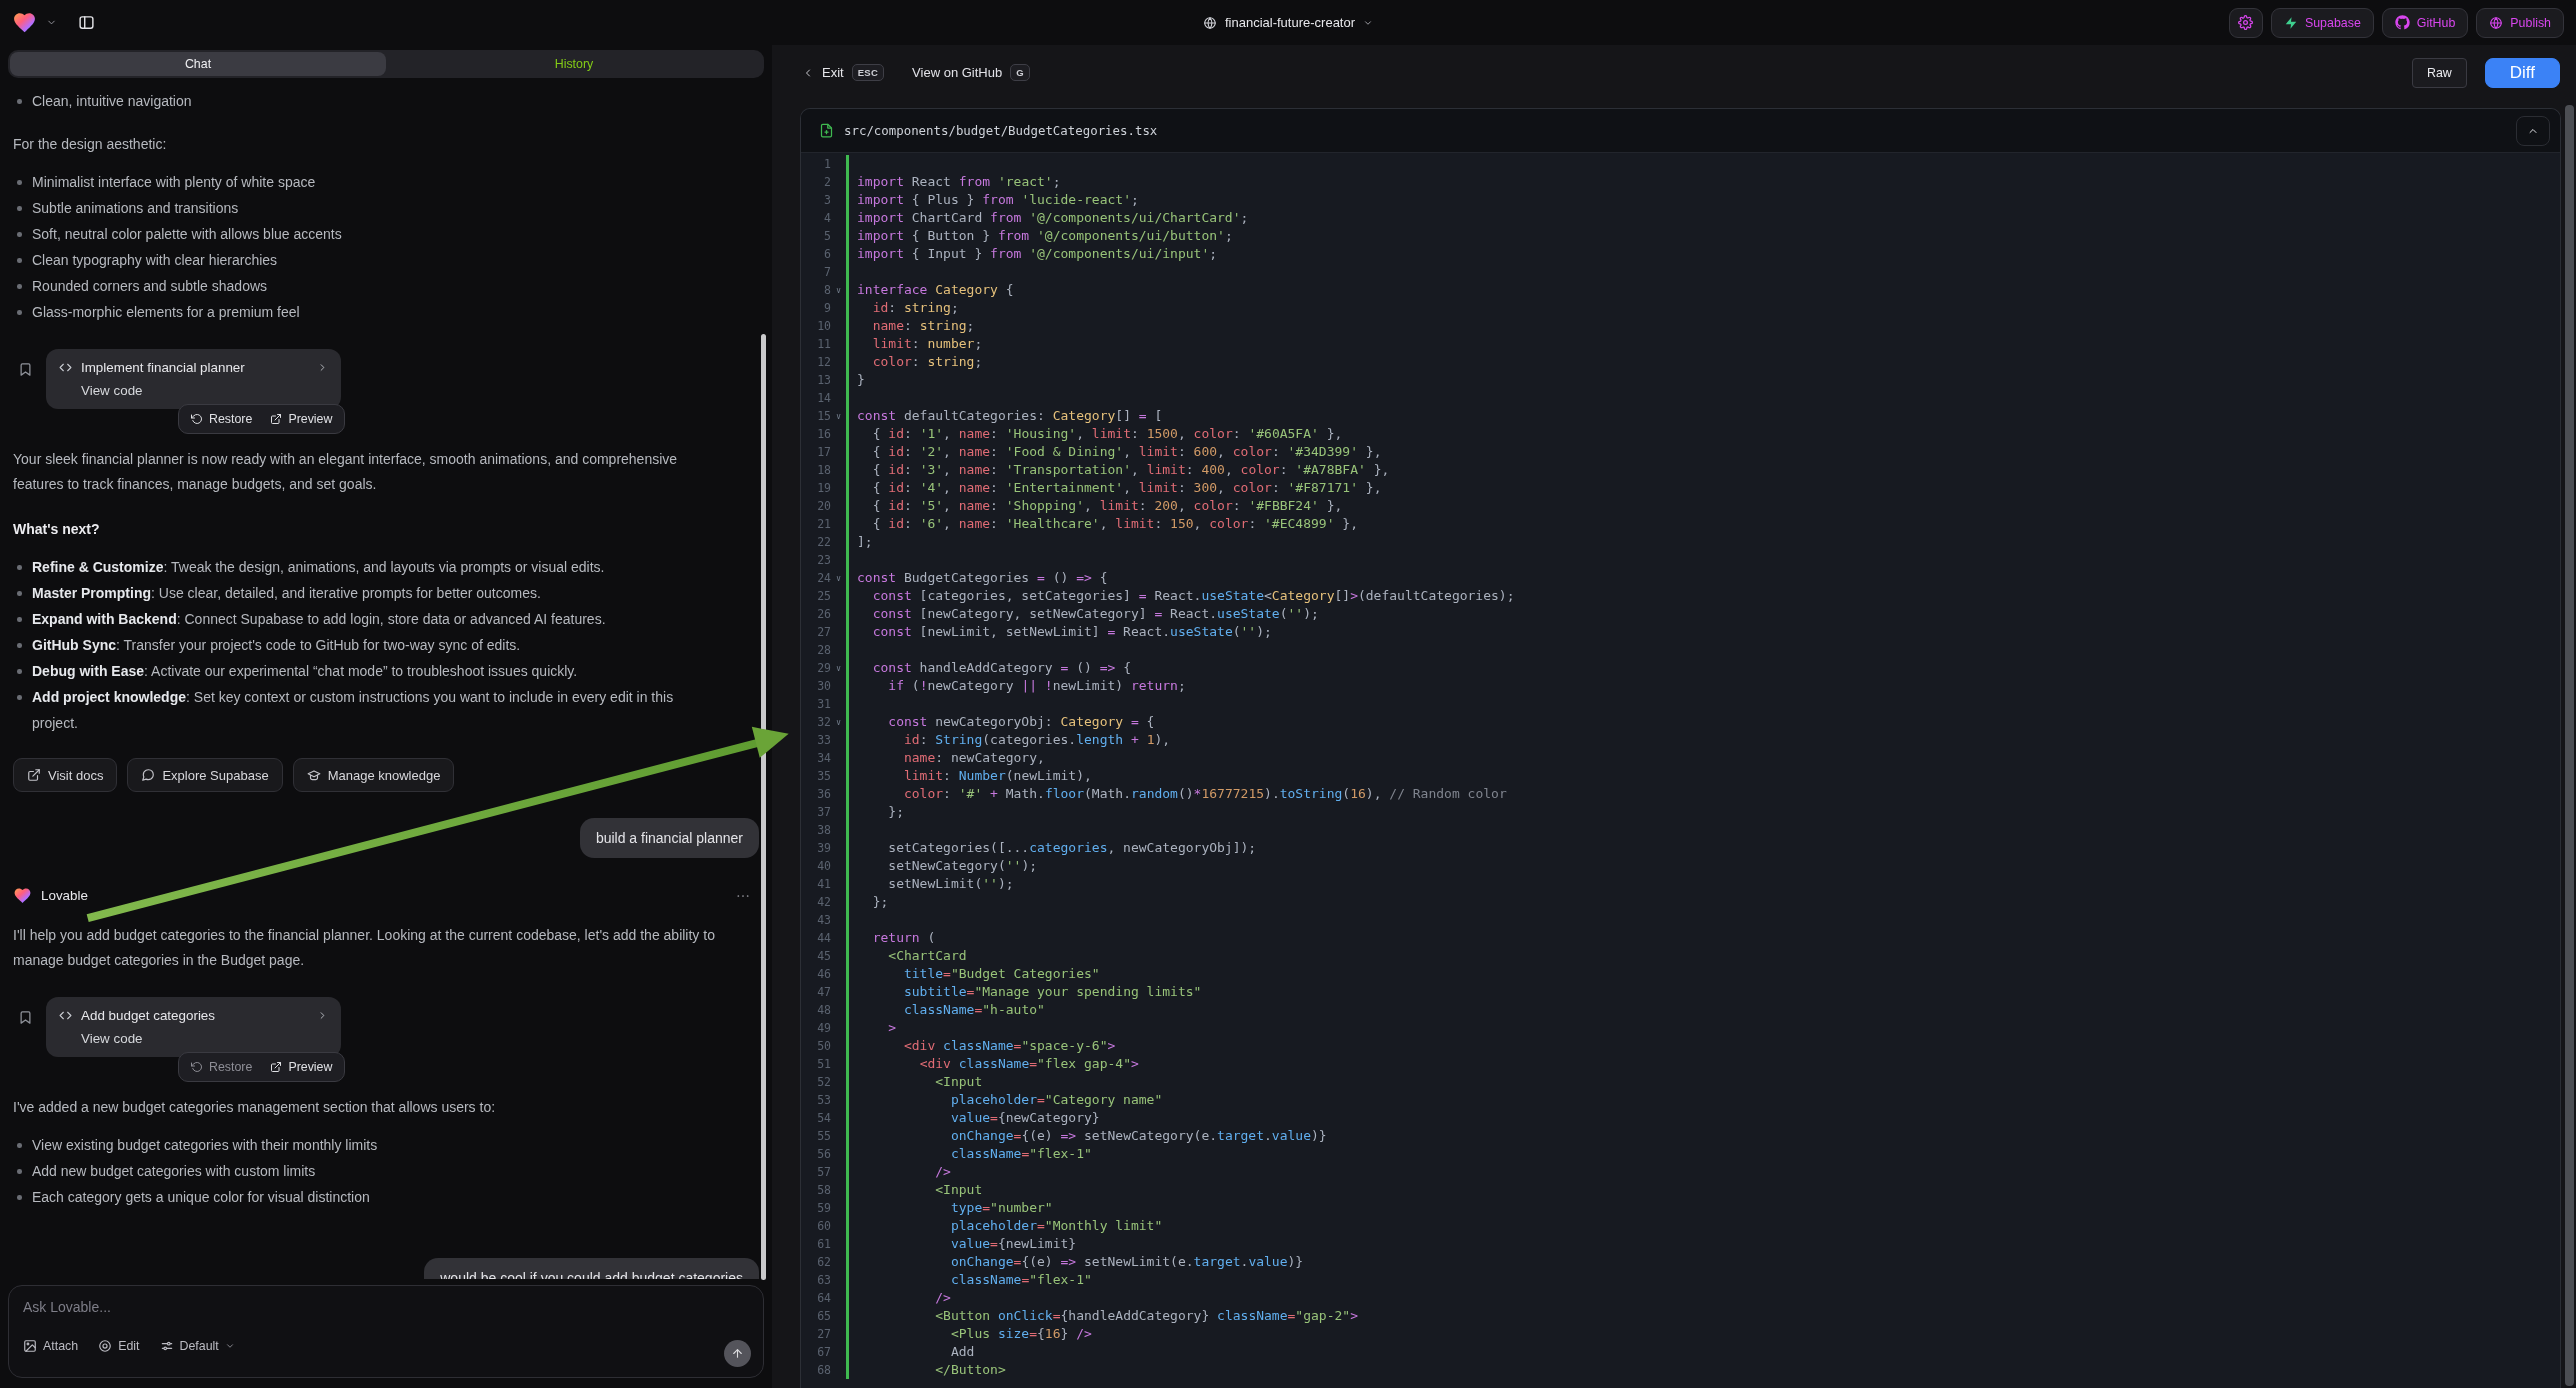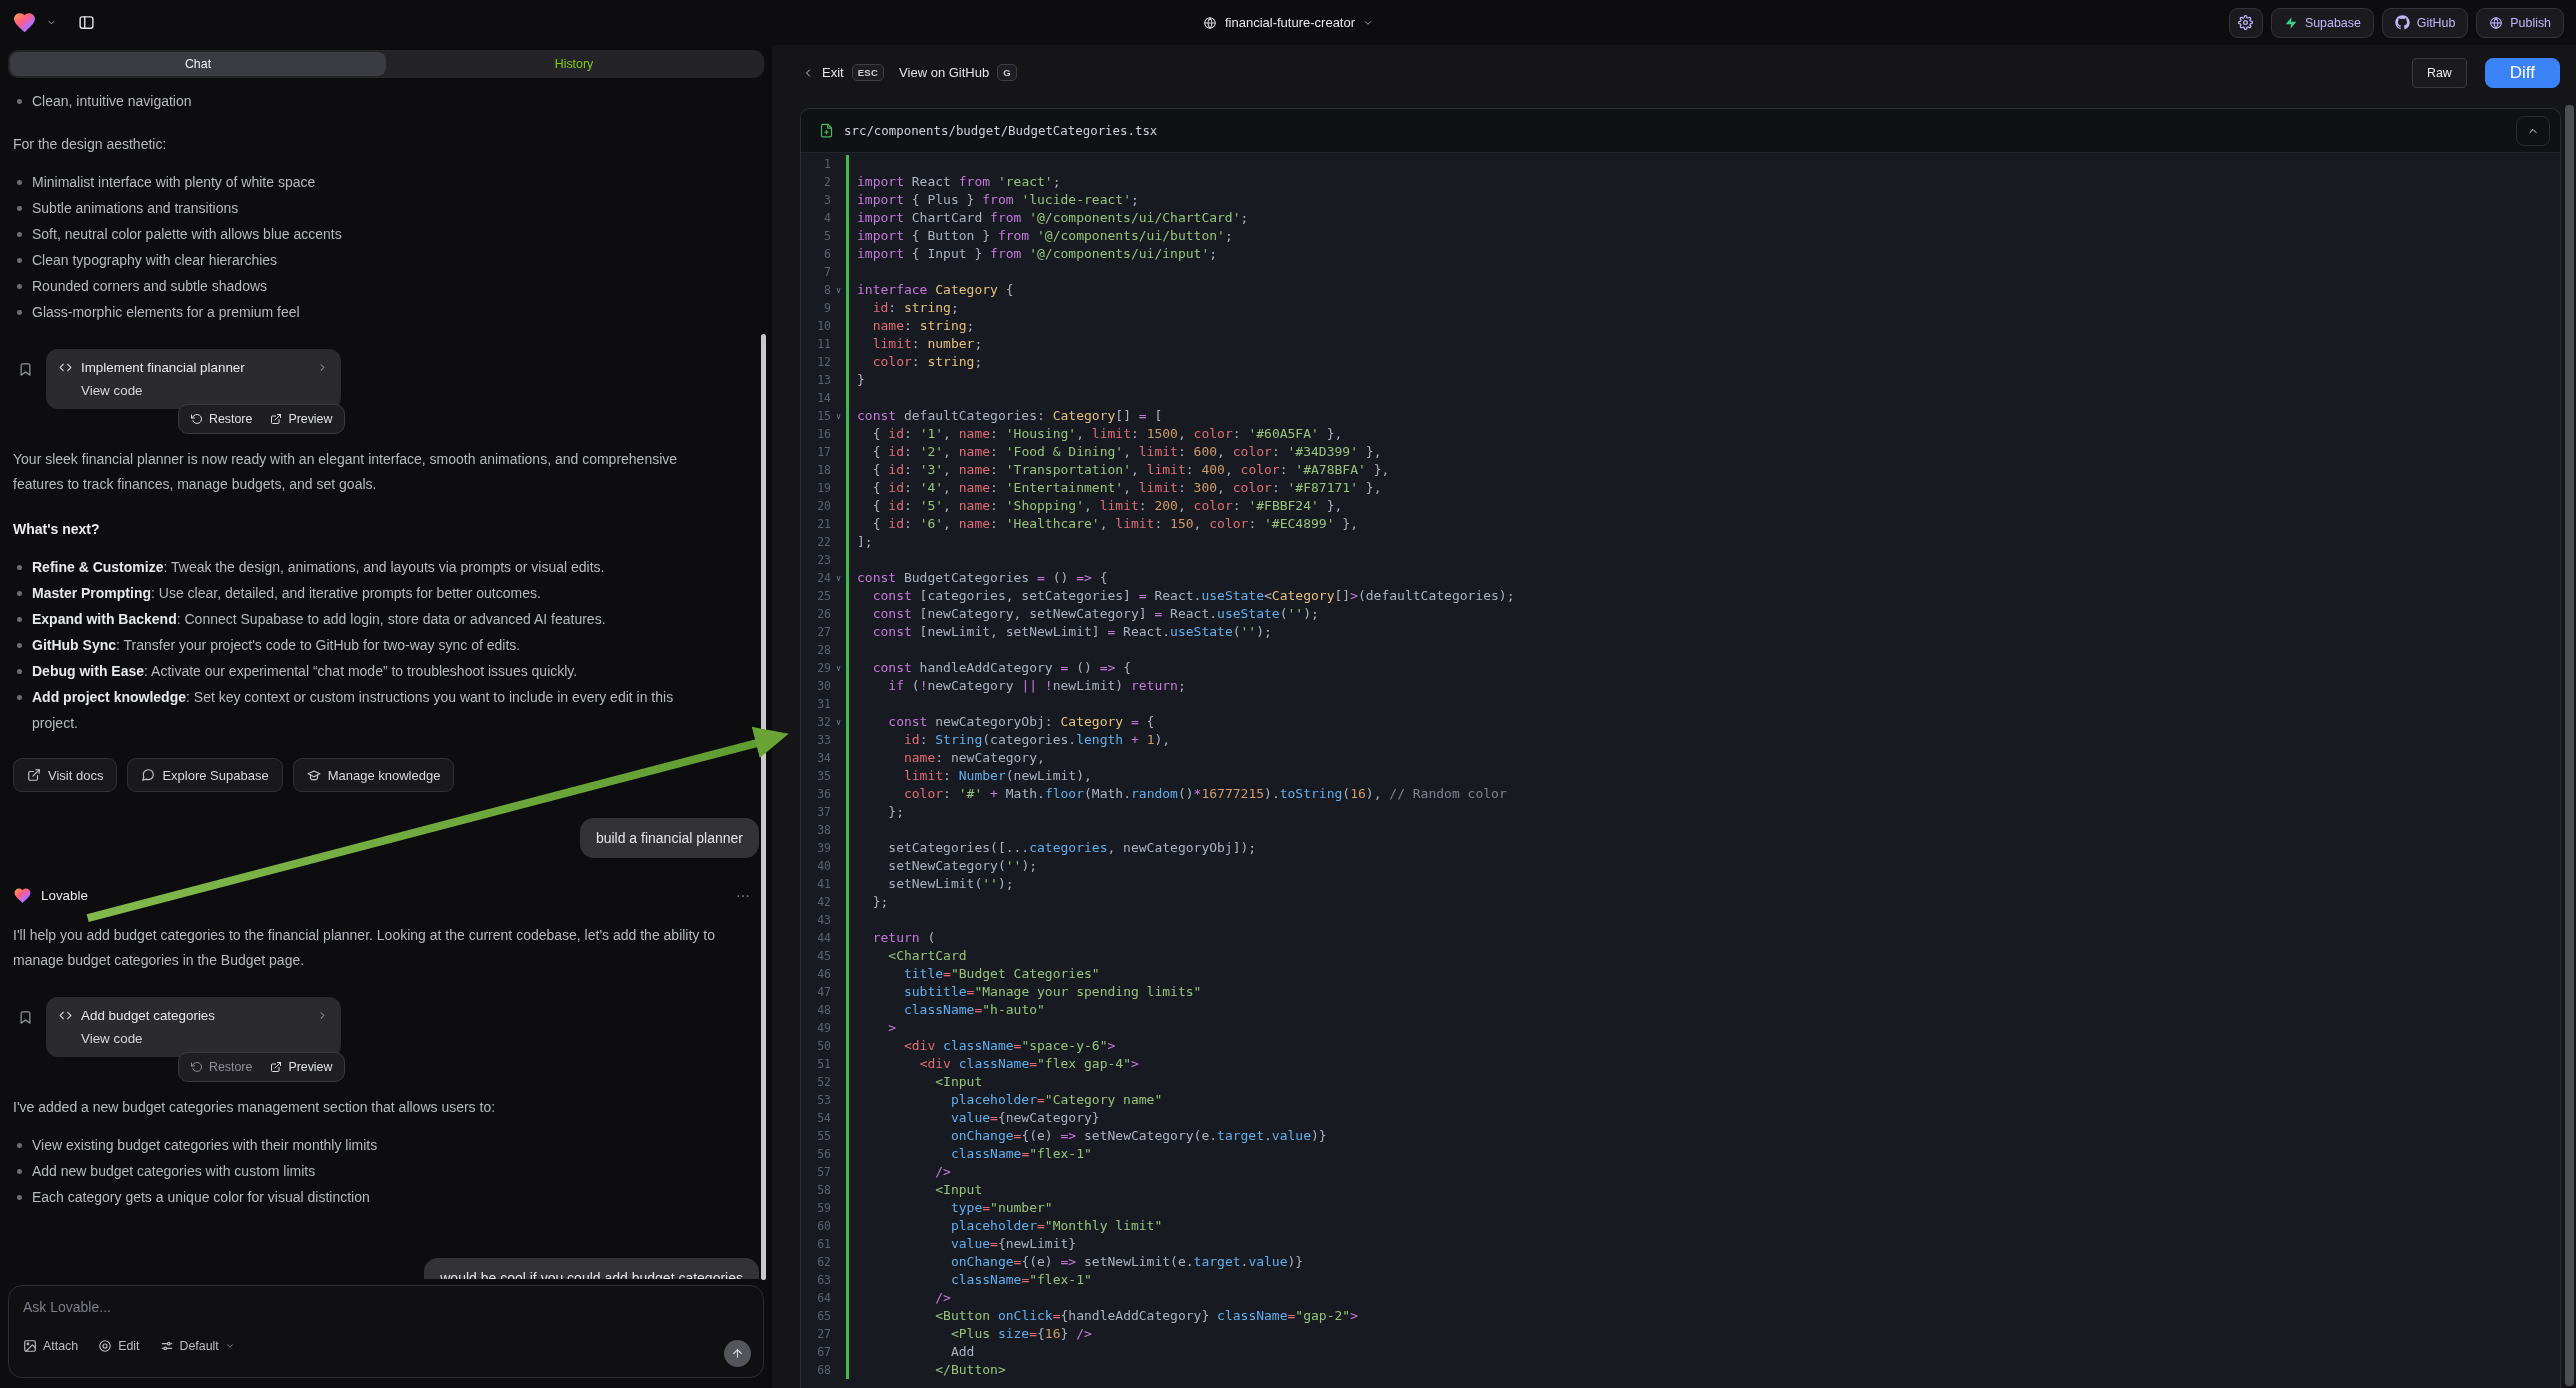--- a/index.html
+++ b/index.html
@@ -16,21 +16,21 @@
   .logo-chev{width:11px;height:11px;color:#9a9aa2}
   .panel-btn{width:28px;height:28px;border-radius:7px;background:transparent;border:none;
     color:#e4e4e8;display:flex;align-items:center;justify-content:center;margin-left:6px}
   .panel-btn .ic{width:17px;height:17px}
   .tb-center{position:absolute;left:50%;top:0;height:45px;transform:translateX(-50%);
     display:flex;align-items:center;gap:8px;color:#e8e8ec;font-size:13px}
   .tb-center .globe{width:14px;height:14px;color:#cfd0d6}
   .tb-center .chev{width:10px;height:10px;color:#b4b4bc}
   .tb-right{margin-left:auto;display:flex;gap:8px;align-items:center}
   .tb-btn{height:30px;padding:0 12px;border:1px solid #33333a;border-radius:9px;background:#1b1b1f;
-    color:#c4b5fd;font-size:12.4px;display:flex;align-items:center;gap:7px;cursor:pointer}
+    color:#d946ef;font-size:12.4px;display:flex;align-items:center;gap:7px;cursor:pointer}
   .tb-btn.icon-only{width:34px;padding:0;justify-content:center}
   .tb-btn .ic{width:14px;height:14px}
   .supa-ic{color:#3ecf8e}
 
   
   .left-panel{position:absolute;top:45px;left:0;width:772px;bottom:0;background:#0d0d0f;
     display:flex;flex-direction:column;overflow:hidden}
   .tabs{margin:5px 8px 0;background:#232328;border-radius:10px;padding:2px;display:flex;height:28px;flex:none}
   .tab{flex:1;display:flex;align-items:center;justify-content:center;font-size:12.4px;
     color:#84cc16;border-radius:8px;cursor:pointer}
@@ -90,21 +90,21 @@
     border:none;cursor:pointer}
   .send-btn .ic{width:13px;height:13px}
 
   
   .right-panel{position:absolute;top:45px;left:772px;right:0;bottom:0;background:#151518}
   .rp-header{height:55px;display:flex;align-items:center;padding:0 16px 0 30px;gap:10px}
   .rp-exit{display:flex;align-items:center;gap:8px;color:#e6e6ea;font-size:13px;cursor:pointer}
   .rp-exit .ic{width:12px;height:12px;color:#c9c9cf}
   .badge{border:1px solid #3e3e46;background:#1d1d22;border-radius:5px;font-size:9.5px;
     padding:2px 5px;color:#cfd0d6;font-weight:700;letter-spacing:0.3px}
-  .rp-gh{display:flex;align-items:center;gap:8px;color:#e2e2e8;font-size:13px;margin-left:5px;cursor:pointer}
+  .rp-gh{display:flex;align-items:center;gap:8px;color:#e2e2e8;font-size:13px;margin-left:18px;cursor:pointer}
   .rp-spacer{flex:1}
   .raw-btn{height:30px;padding:0 14px;border:1px solid #3a3a42;border-radius:4px;background:#1b1b1f;
     color:#ececf0;font-size:12.4px;cursor:pointer}
   .diff-btn{height:30px;padding:0 24px;border:1px solid #3b82f6;border-radius:8px;background:#3b82f6;
     color:#ffffff;font-size:17px;margin-left:8px;cursor:pointer}
 
   .code-card{position:absolute;top:63px;left:28px;right:15px;bottom:0;border:1px solid #2c2f36;
     border-bottom:none;border-radius:10px 10px 0 0;background:#171a21;overflow:hidden;
     display:flex;flex-direction:column}
   .file-bar{height:44px;background:#0f1115;border-bottom:1px solid #22252c;display:flex;

